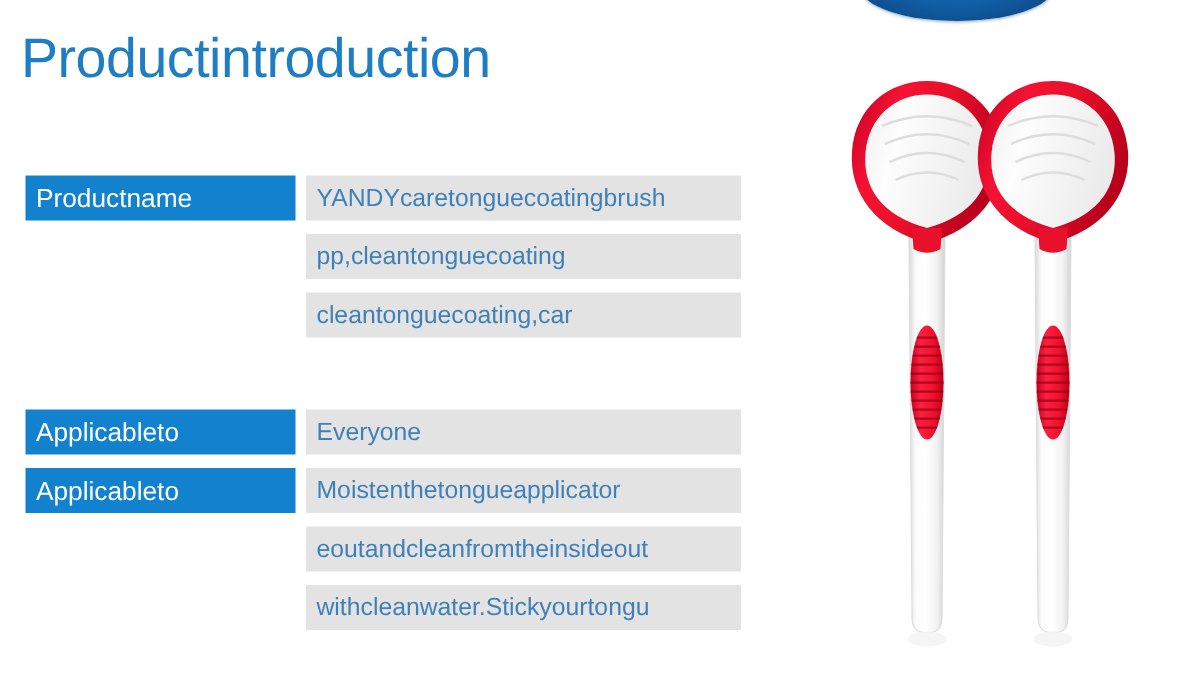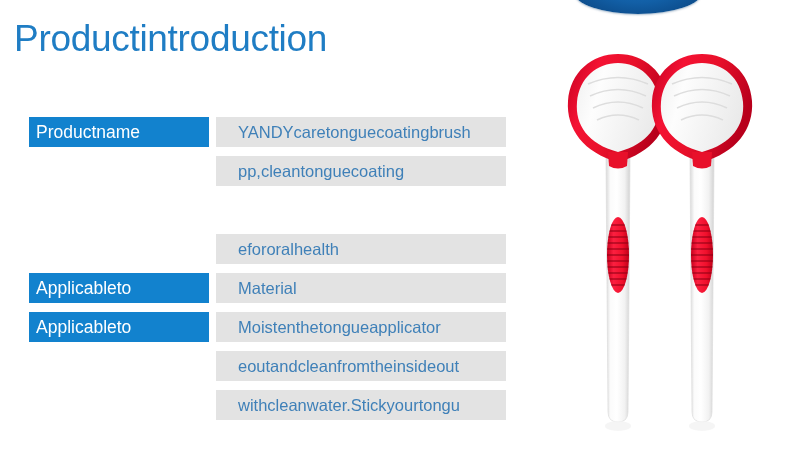--- a/index.html
+++ b/index.html
@@ -32,21 +32,21 @@
     font-size: 37px;
     font-weight: 400;
     letter-spacing: -0.3px;
     color: #1f7dc4;
     white-space: nowrap;
   }
 
   
   .spec-table {
     position: absolute;
-    left: 16px; top: 117px;
+    left: 4px; top: 117px;
     width: 500px;
   }
   .spec-row {
     position: relative;
     height: 30px;
     margin-bottom: 9px;
   }
   .spec-label {
     position: absolute;
     left: 13px; top: 0;
@@ -61,21 +61,21 @@
   }
   .spec-label.empty { background: transparent; }
   .spec-value {
     position: absolute;
     left: 200px; top: 0;
     width: 290px; height: 30px;
     background: #e3e3e3;
     color: #3f80b8;
     font-size: 16.5px;
     line-height: 30px;
-    padding-left: 22px;
+    padding-left: 7px;
     white-space: nowrap;
     overflow: hidden;
   }
 
   
   .product-photo {
     position: absolute;
     left: 530px; top: 40px;
     width: 260px; height: 420px;
   }
@@ -97,30 +97,30 @@
     <div class="spec-row">
       <div class="spec-label">Productname</div>
       <div class="spec-value">YANDYcaretonguecoatingbrush</div>
     </div>
 
     <div class="spec-row">
       <div class="spec-value">pp,cleantonguecoating</div>
     </div>
 
     <div class="spec-row">
+      <div class="spec-value">cleantonguecoating,car</div>
     </div>
 
     <div class="spec-row">
       <div class="spec-label empty"></div>
-      <div class="spec-value">efororalhealth</div>
     </div>
 
     <div class="spec-row">
       <div class="spec-label">Applicableto</div>
-      <div class="spec-value">Material</div>
+      <div class="spec-value">Everyone</div>
     </div>
 
     <div class="spec-row">
       <div class="spec-label">Applicableto</div>
       <div class="spec-value">Moistenthetongueapplicator</div>
     </div>
 
     <div class="spec-row">
       <div class="spec-label empty"></div>
       <div class="spec-value">eoutandcleanfromtheinsideout</div>

